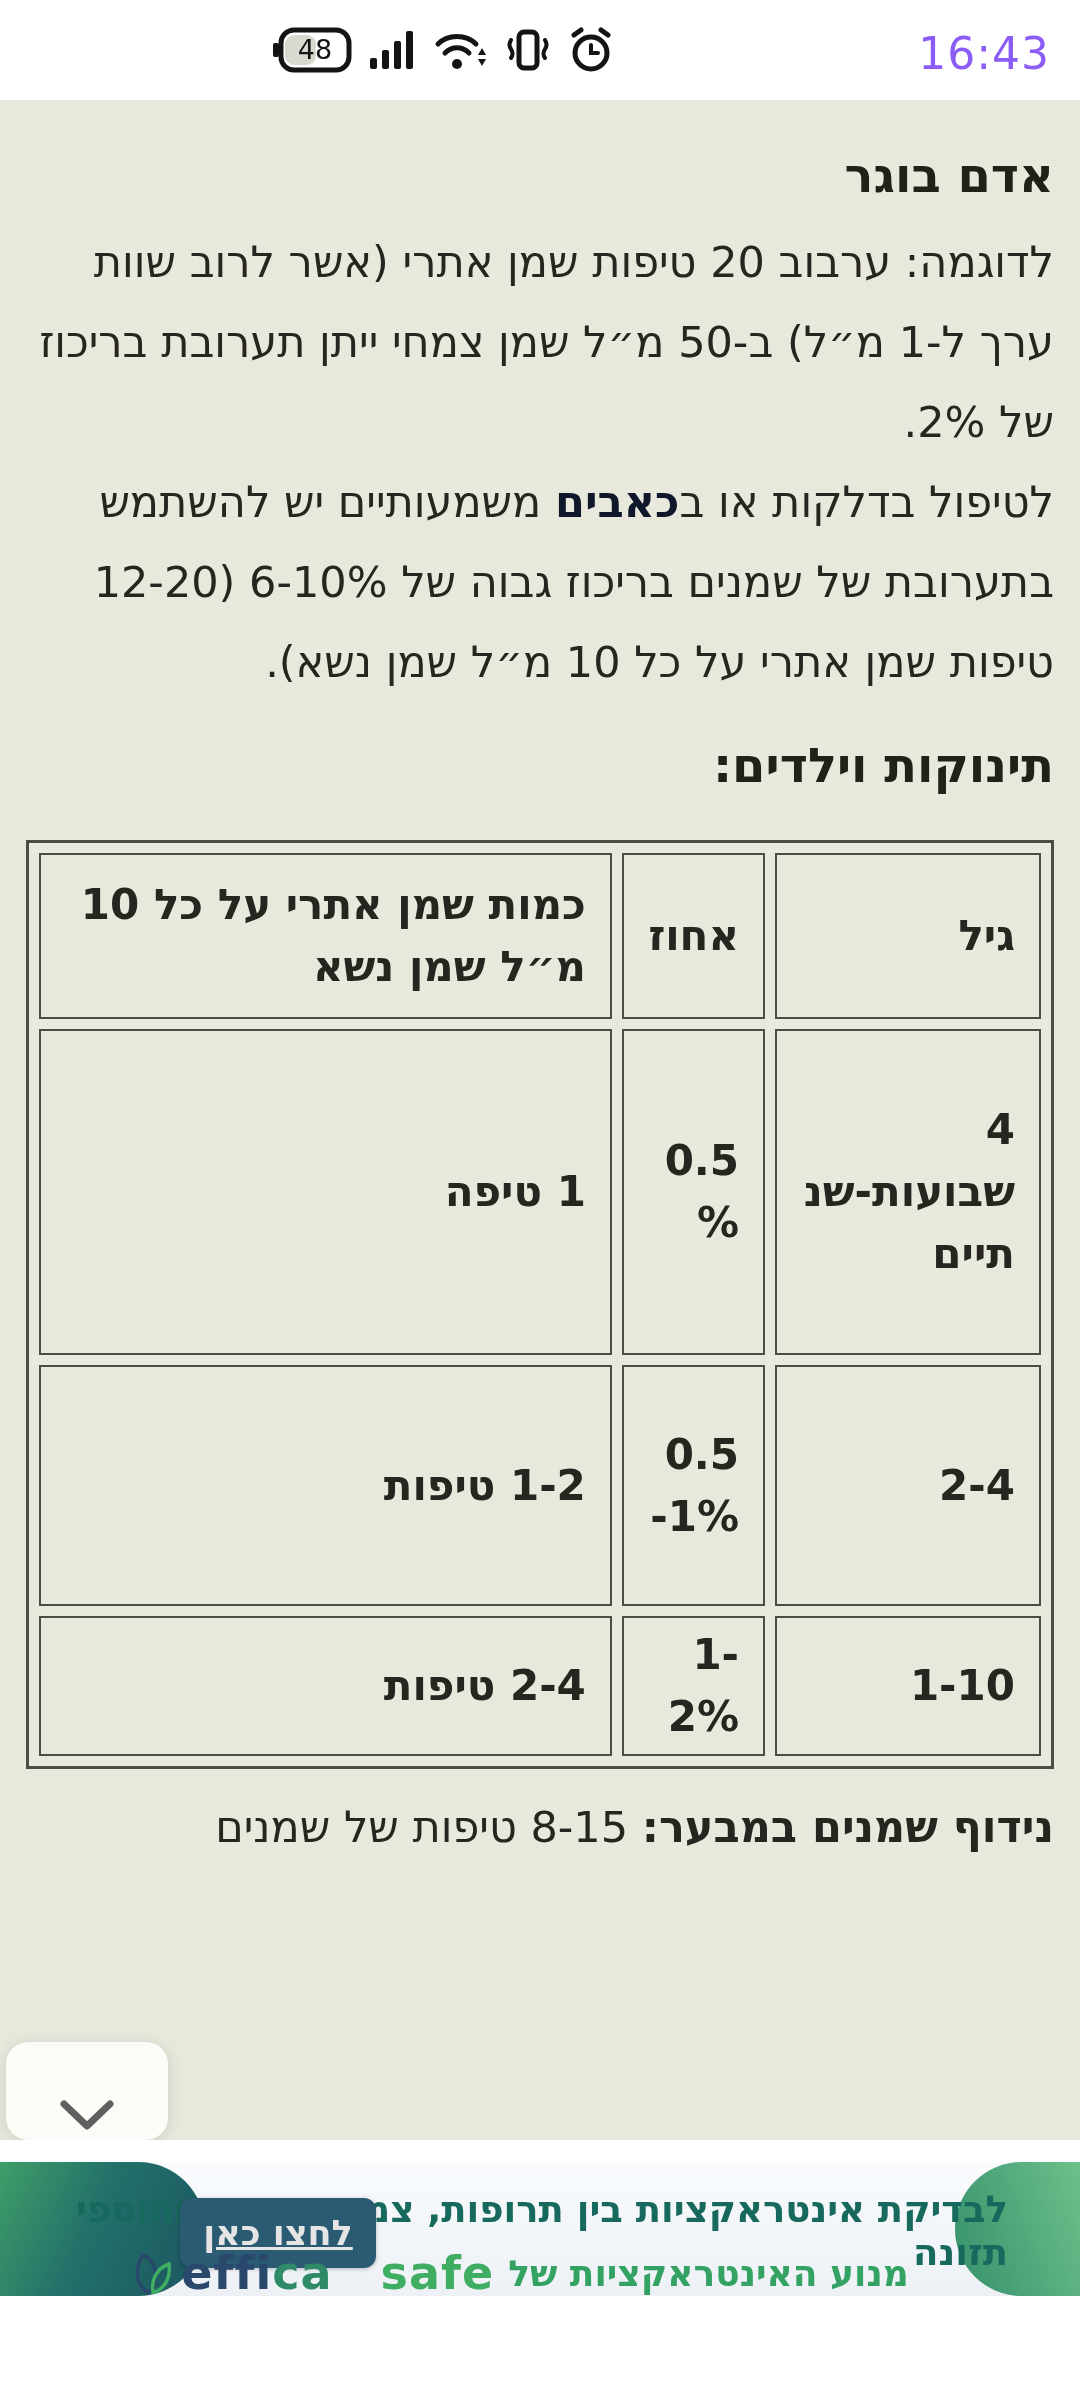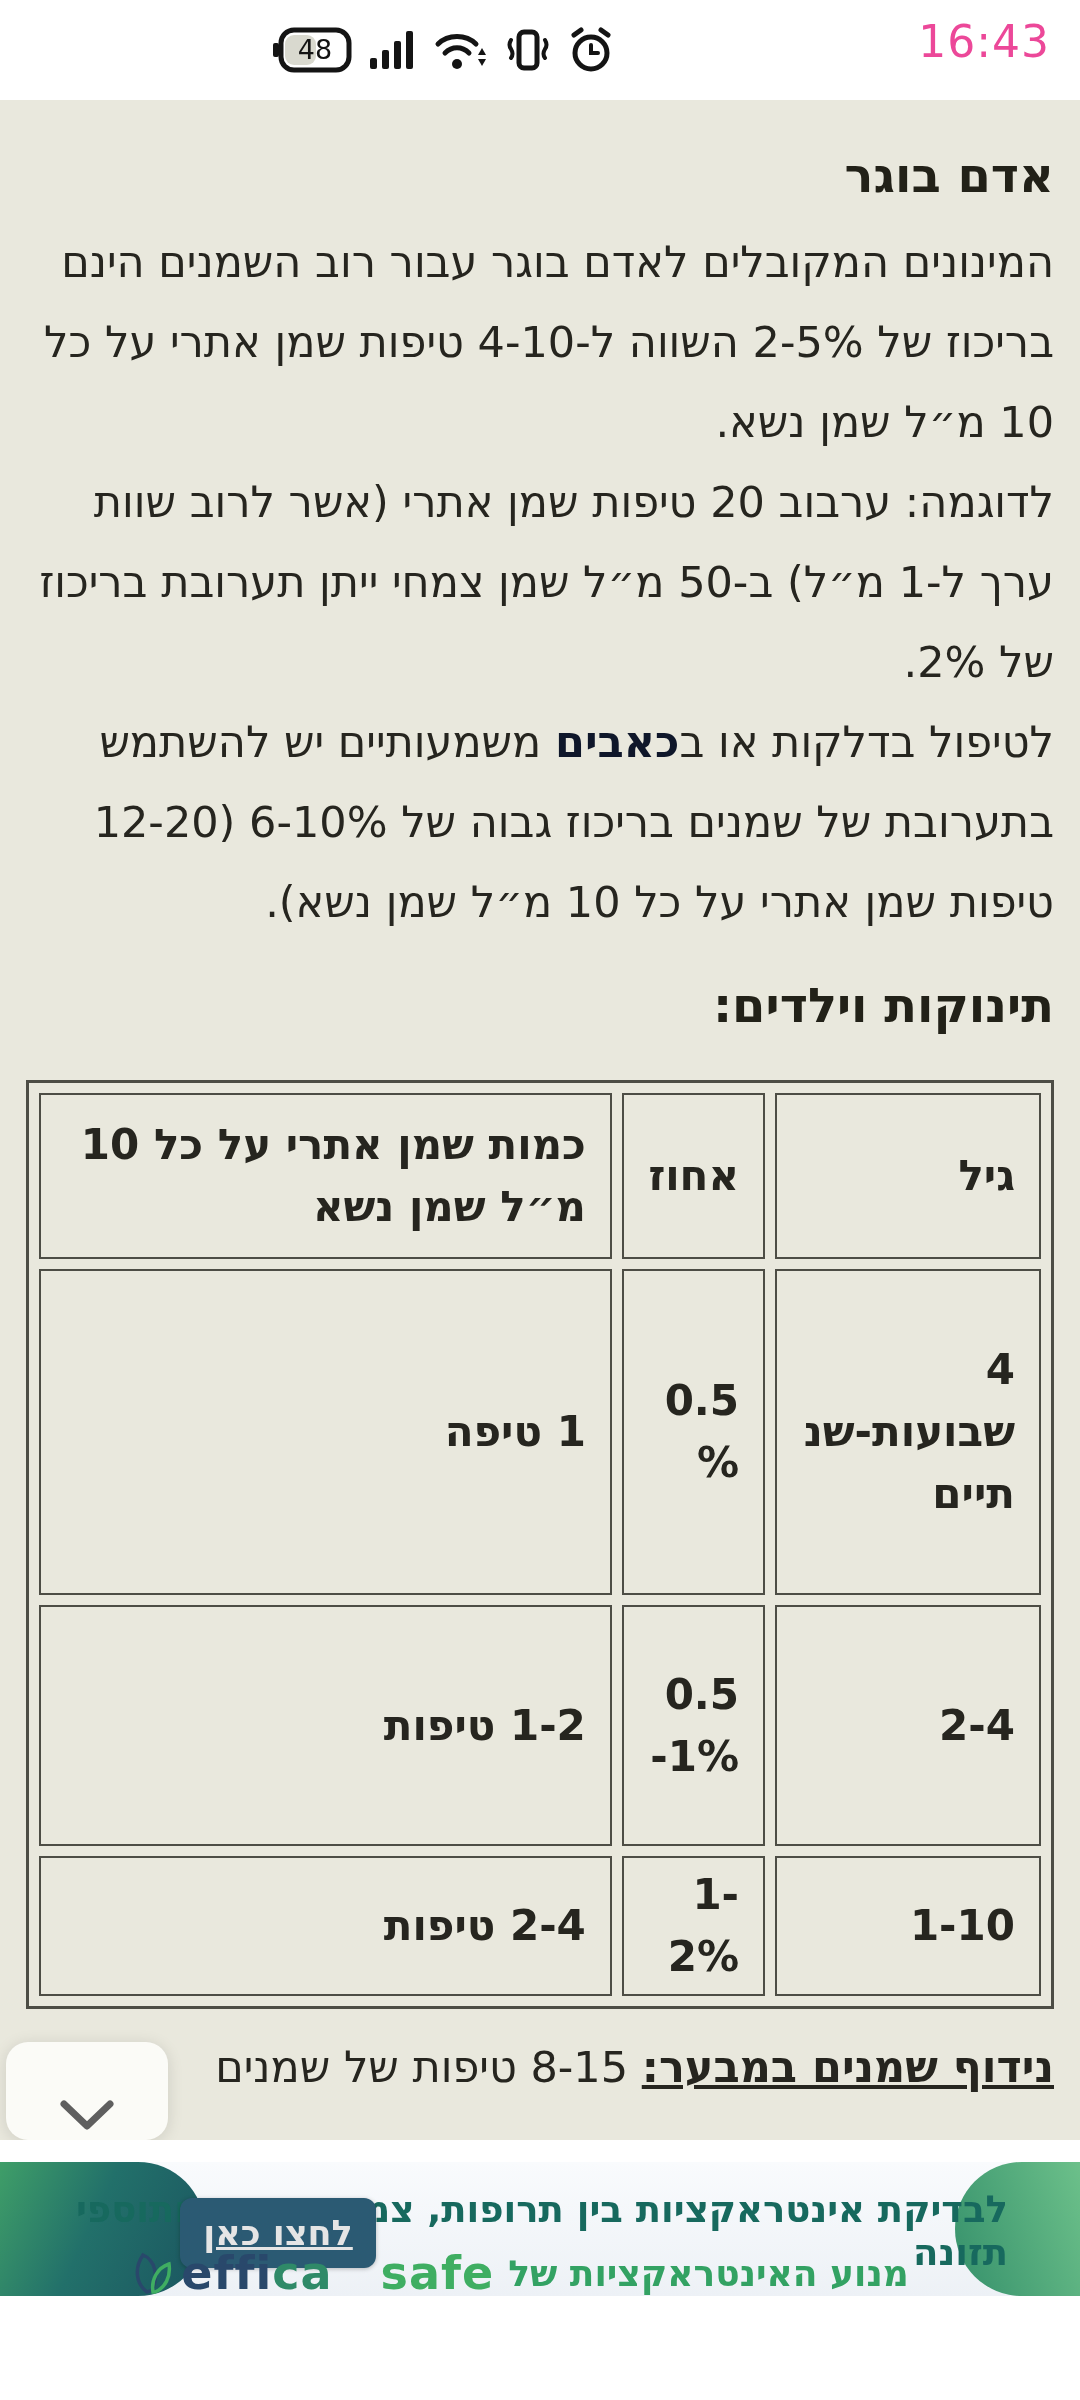--- a/index.html
+++ b/index.html
@@ -2,21 +2,21 @@
 <html lang="he"><head>
 <meta charset="utf-8">
 <style>
   html,body{margin:0;padding:0;}
   body{font-family:"DejaVu Sans",sans-serif;background:#ffffff;}
   .screen{position:relative;width:1080px;height:2400px;background:#ffffff;overflow:hidden;}
 
   
   .statusbar{position:absolute;top:0;left:0;width:1080px;height:100px;background:#ffffff;z-index:2;padding-left:36px;}
   .sb-icons{position:absolute;left:272px;top:26px;display:flex;align-items:center;gap:16px;}
-  .sb-time{position:absolute;right:66px;top:16px;font-size:44px;color:#ec4899;font-weight:500;letter-spacing:1px;}
+  .sb-time{position:absolute;right:66px;top:28px;font-size:44px;color:#8b5cf6;font-weight:500;letter-spacing:1px;}
 
   
   .content{position:absolute;top:100px;left:0;width:1080px;height:2076px;background:#e9e8dd;
            padding:46px 26px 16px;box-sizing:border-box;overflow:hidden;direction:rtl;color:#26251f;}
   h2{font-size:48px;line-height:58px;margin:0 0 18px;font-weight:700;color:#222118;}
   h2.kids{margin:34px 0 0;}
   p.body{font-size:43px;line-height:80px;margin:0;text-align:right;}
   .green-link{color:#0f172a;font-weight:700;text-decoration:none;}
 
   
@@ -28,21 +28,21 @@
   td.c-age{width:26%;margin-top:24px;}
   td.c-pct{width:14%;}
   td.c-amt{width:56%;}
   tr.r-head td{height:150px;font-weight:700;}
   tr.r-1 td{height:310px;}
   tr.r-2 td{height:225px;}
   tr.r-3 td{height:110px;}
 
   
   p.diffuser{font-size:43px;line-height:80px;margin:18px 0 0;text-align:right;white-space:nowrap;overflow:hidden;}
-  p.diffuser b{font-weight:700;text-decoration:underline;}
+  p.diffuser b{font-weight:700;}
   .clipped-line{height:16px;overflow:hidden;font-size:43px;line-height:80px;text-align:right;color:#26251f;}
 
   
   .collapse-tab{position:absolute;left:6px;top:2042px;width:162px;height:98px;background:#fbfbf7;
                 border-radius:22px;z-index:3;box-shadow:0 2px 16px rgba(0,0,0,.12);
                 display:flex;align-items:flex-end;justify-content:center;padding-bottom:4px;box-sizing:border-box;cursor:pointer;}
 
   
   .banner-area{position:absolute;top:2140px;left:0;width:1080px;height:160px;background:#ffffff;z-index:4;}
   .banner{position:absolute;top:22px;left:0;right:0;height:134px;overflow:hidden;
@@ -104,21 +104,20 @@
         <path d="M25 19 v8 h7" fill="none" stroke="#141414" stroke-width="4" stroke-linecap="round"></path>
         <path d="M8 9 L15 4" stroke="#141414" stroke-width="5" stroke-linecap="round"></path>
         <path d="M42 9 L35 4" stroke="#141414" stroke-width="5" stroke-linecap="round"></path>
       </svg>
     </div>
     <div class="sb-time">16:43</div>
   </div>
 
   <div class="content">
     <h2>אדם בוגר</h2>
-    <p class="body">המינונים המקובלים לאדם בוגר עבור רוב השמנים הינם בריכוז של 2-5% השווה ל-4-10 טיפות שמן אתרי על כל 10 מ״ל שמן נשא.</p>
     <p class="body">לדוגמה: ערבוב 20 טיפות שמן אתרי (אשר לרוב שוות ערך ל-1 מ״ל) ב-50 מ״ל שמן צמחי ייתן תערובת בריכוז של 2%.</p>
     <p class="body"><span>לטיפול בדלקות או ב</span><a href="#" class="green-link">כאבים</a><span> משמעותיים יש להשתמש בתערובת של שמנים בריכוז גבוה של 6-10% (12-20 טיפות שמן אתרי על כל 10 מ״ל שמן נשא).</span></p>
 
     <h2 class="kids">תינוקות וילדים:</h2>
 
     <table class="dosage">
       <tbody>
         <tr class="r-head">
           <td class="c-age">גיל</td>
           <td class="c-pct">אחוז</td>

